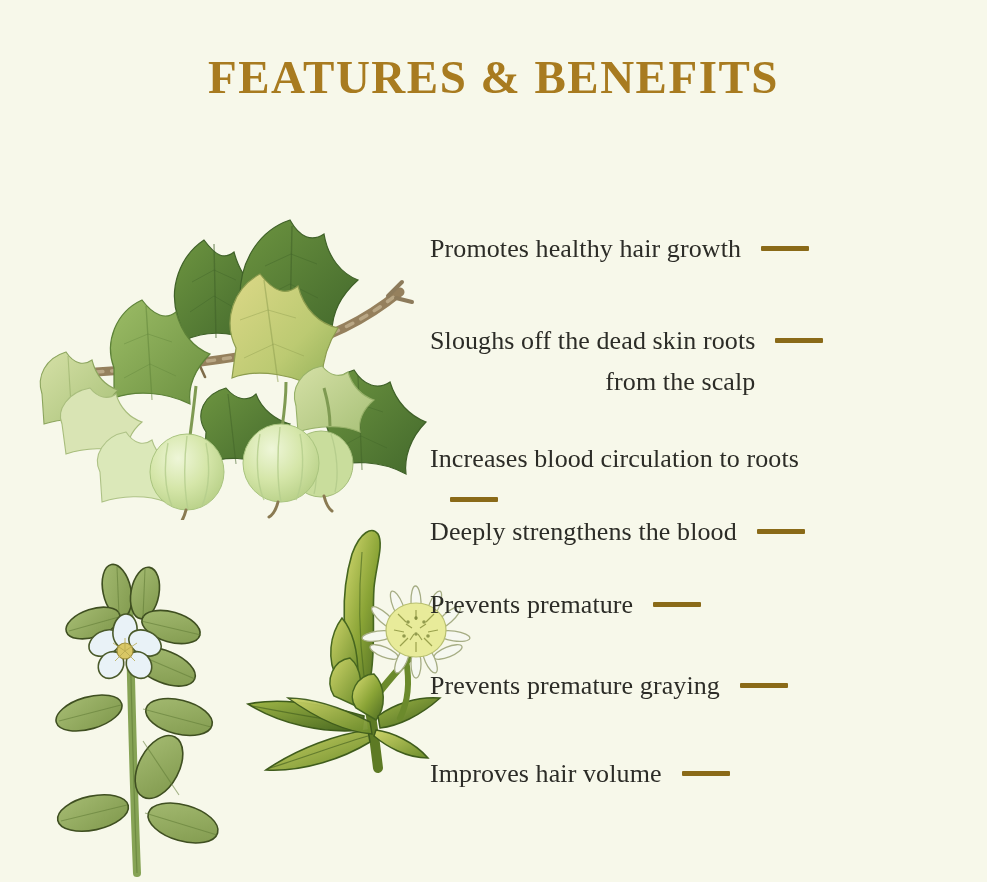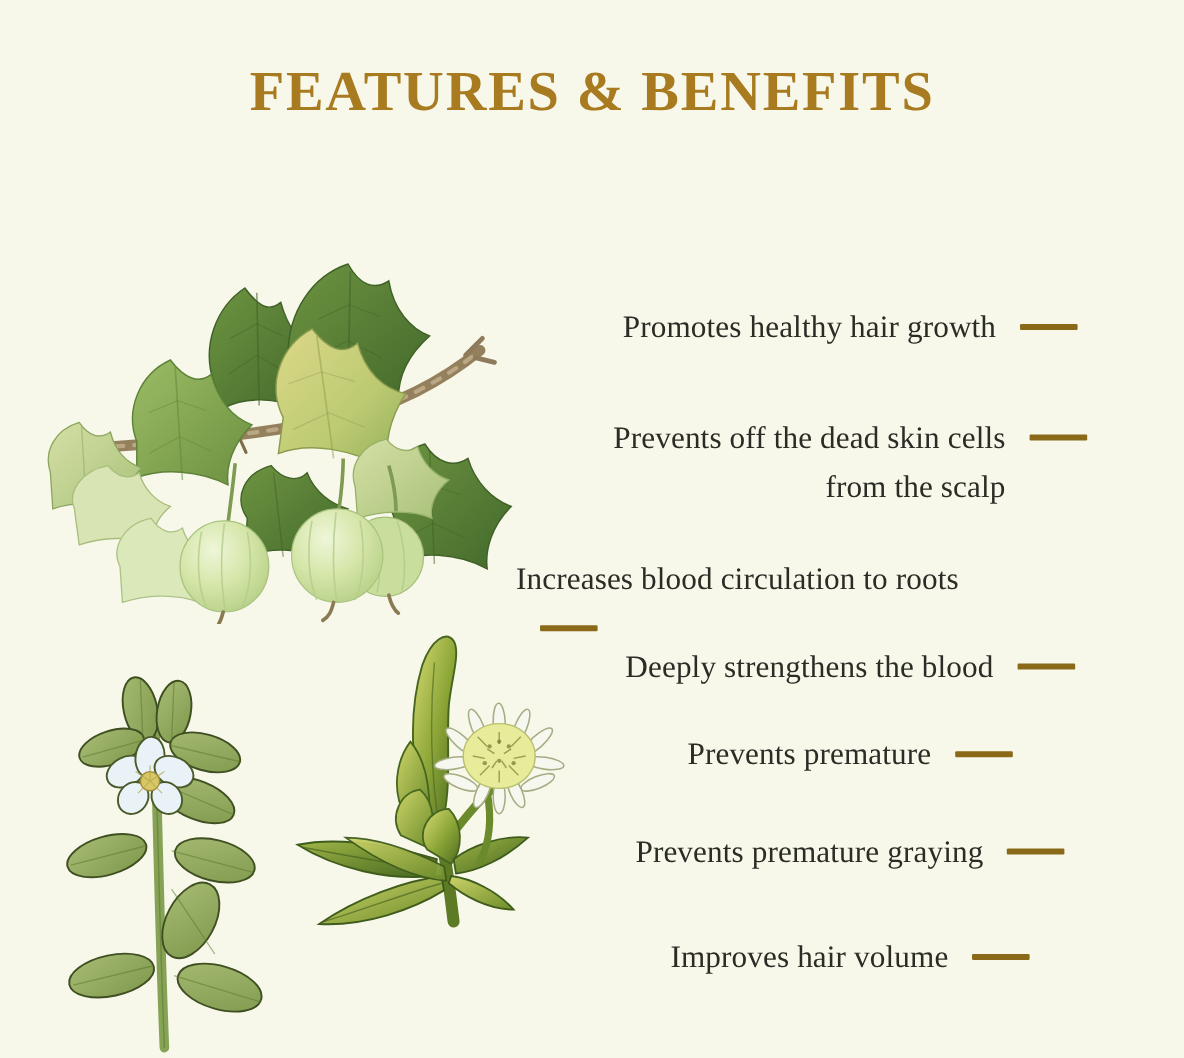--- a/index.html
+++ b/index.html
@@ -46,22 +46,21 @@
     width: 557px;
     height: 580px;
   }
   .benefit-row {
     position: absolute;
     left: 0;
     width: 557px;
     display: flex;
     flex-direction: row;
     align-items: flex-start;
-    justify-content: center;
-    margin-top: 24px;
+    justify-content: flex-start;
   }
   .benefit-text {
     color: #2c2c27;
     font-family: "Liberation Serif", "DejaVu Serif", serif;
     font-size: 26px;
     line-height: 41px;
     text-align: right;
     letter-spacing: 0.1px;
     white-space: pre-line;
     flex: 0 1 auto;
@@ -368,21 +367,21 @@
   </div>
 
   <div class="benefits">
 
     <div class="benefit-row" style="top:0px;">
       <span class="benefit-text">Promotes healthy hair growth</span>
       <span class="benefit-dash"></span>
     </div>
 
     <div class="benefit-row" style="top:92px;">
-      <span class="benefit-text">Prevents off the dead skin cells
+      <span class="benefit-text">Sloughs off the dead skin roots
 from the scalp</span>
       <span class="benefit-dash"></span>
     </div>
 
     <div class="benefit-row" style="top:210px;flex-direction:column;">
       <span class="benefit-text">Increases blood circulation to roots</span>
       <span class="benefit-dash"></span>
     </div>
 
     <div class="benefit-row" style="top:283px;">

